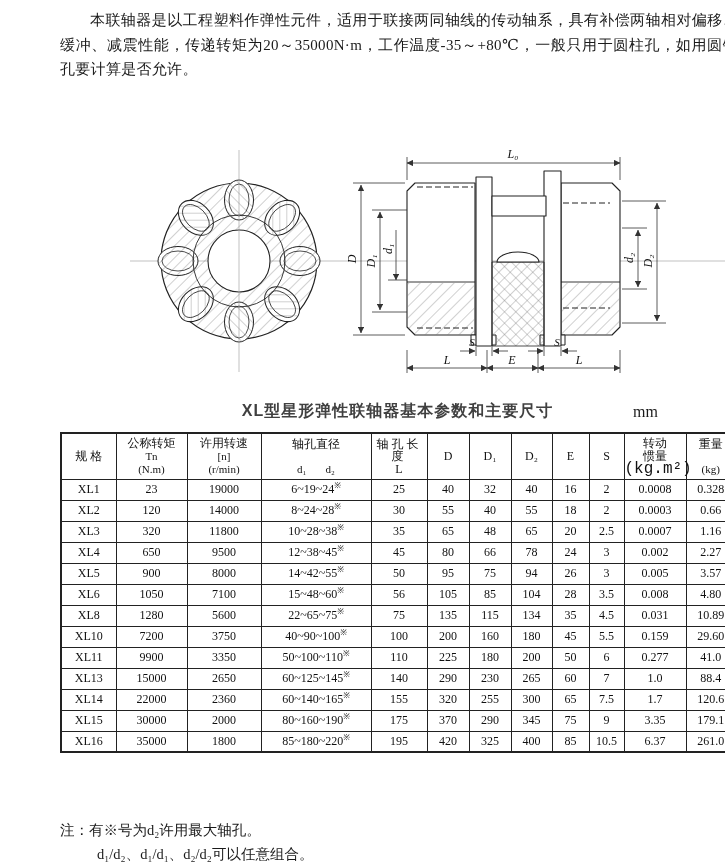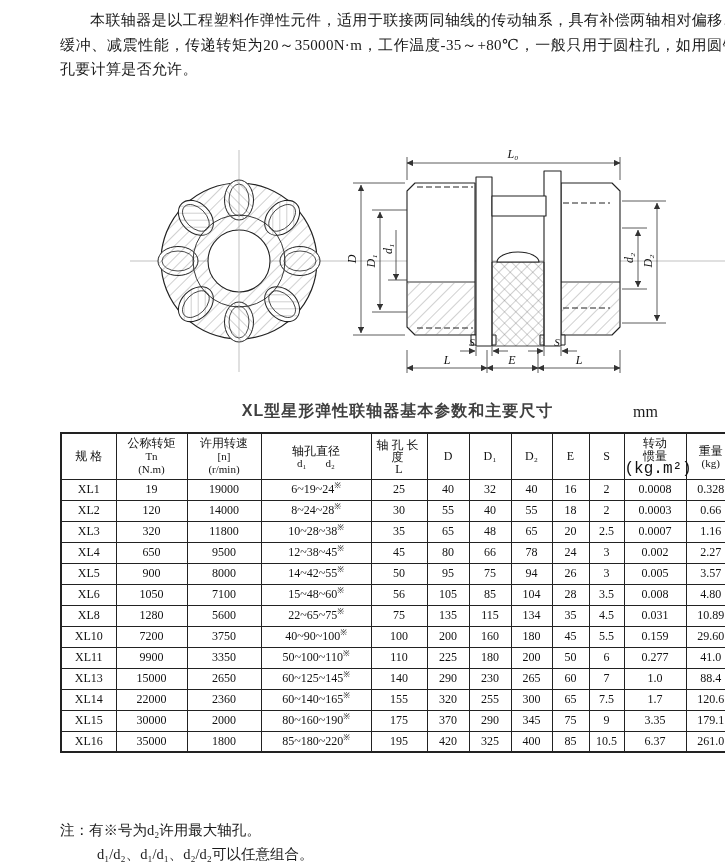--- a/index.html
+++ b/index.html
@@ -27,21 +27,21 @@
     position:absolute; top:432px; left:25px; width:675px;
     border-collapse:collapse; table-layout:fixed;
     font-size:12px; text-align:center; color:#111;
   }
   table.params th, table.params td { border:1px solid #222; padding:0; }
   table.params { border:2px solid #222; }
   table.params thead tr { height:46px; }
   table.params tbody tr { height:21px; }
   th { font-weight:normal; vertical-align:middle; }
   .h-stack { display:flex; flex-direction:column; justify-content:center; line-height:13px; height:44px; }
-  .h-split { display:flex; flex-direction:column; justify-content:center; padding:4px 0 3px 0; height:44px; line-height:12px; }
+  .h-split { display:flex; flex-direction:column; justify-content:space-between; padding:4px 0 3px 0; height:44px; line-height:12px; }
   .h-small { font-size:11px; }
   .h-tiny { font-size:16px;font-family:Liberation Mono, monospace; }
   .bore-subs { display:flex; justify-content:space-evenly; width:70%; margin:0 auto; }
   .ls3 { letter-spacing:3px; }
   sup.mark { font-size:8px; vertical-align:super; line-height:0; }
   .notes { position:absolute; top:818px; left:25px; width:660px; font-size:14.5px; line-height:24px; }
   .note-l2 { margin-left:37px; }
 </style>
 </head>
 <body>
@@ -275,21 +275,21 @@
           <div class="h-split">
               <div>重量</div>
               <div class="h-small">(kg)</div>
             </div>
         </th>
       </tr>
     </thead>
     <tbody id="tbody">
         <tr>
           <td>XL1</td>
-          <td>19</td>
+          <td>23</td>
           <td>19000</td>
           <td><span>6~19~24</span><sup class="mark">※</sup></td>
           <td>25</td>
           <td>40</td>
           <td>32</td>
           <td>40</td>
           <td>16</td>
           <td>2</td>
           <td>0.0008</td>
           <td>0.328</td>

